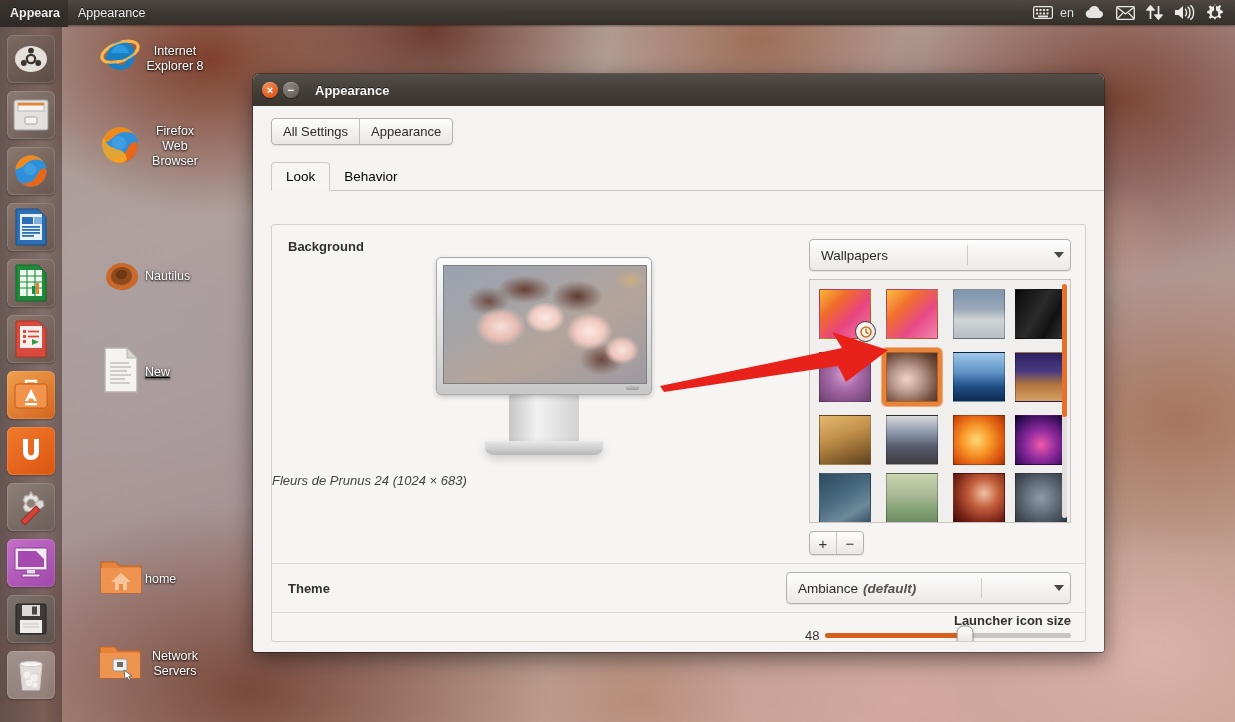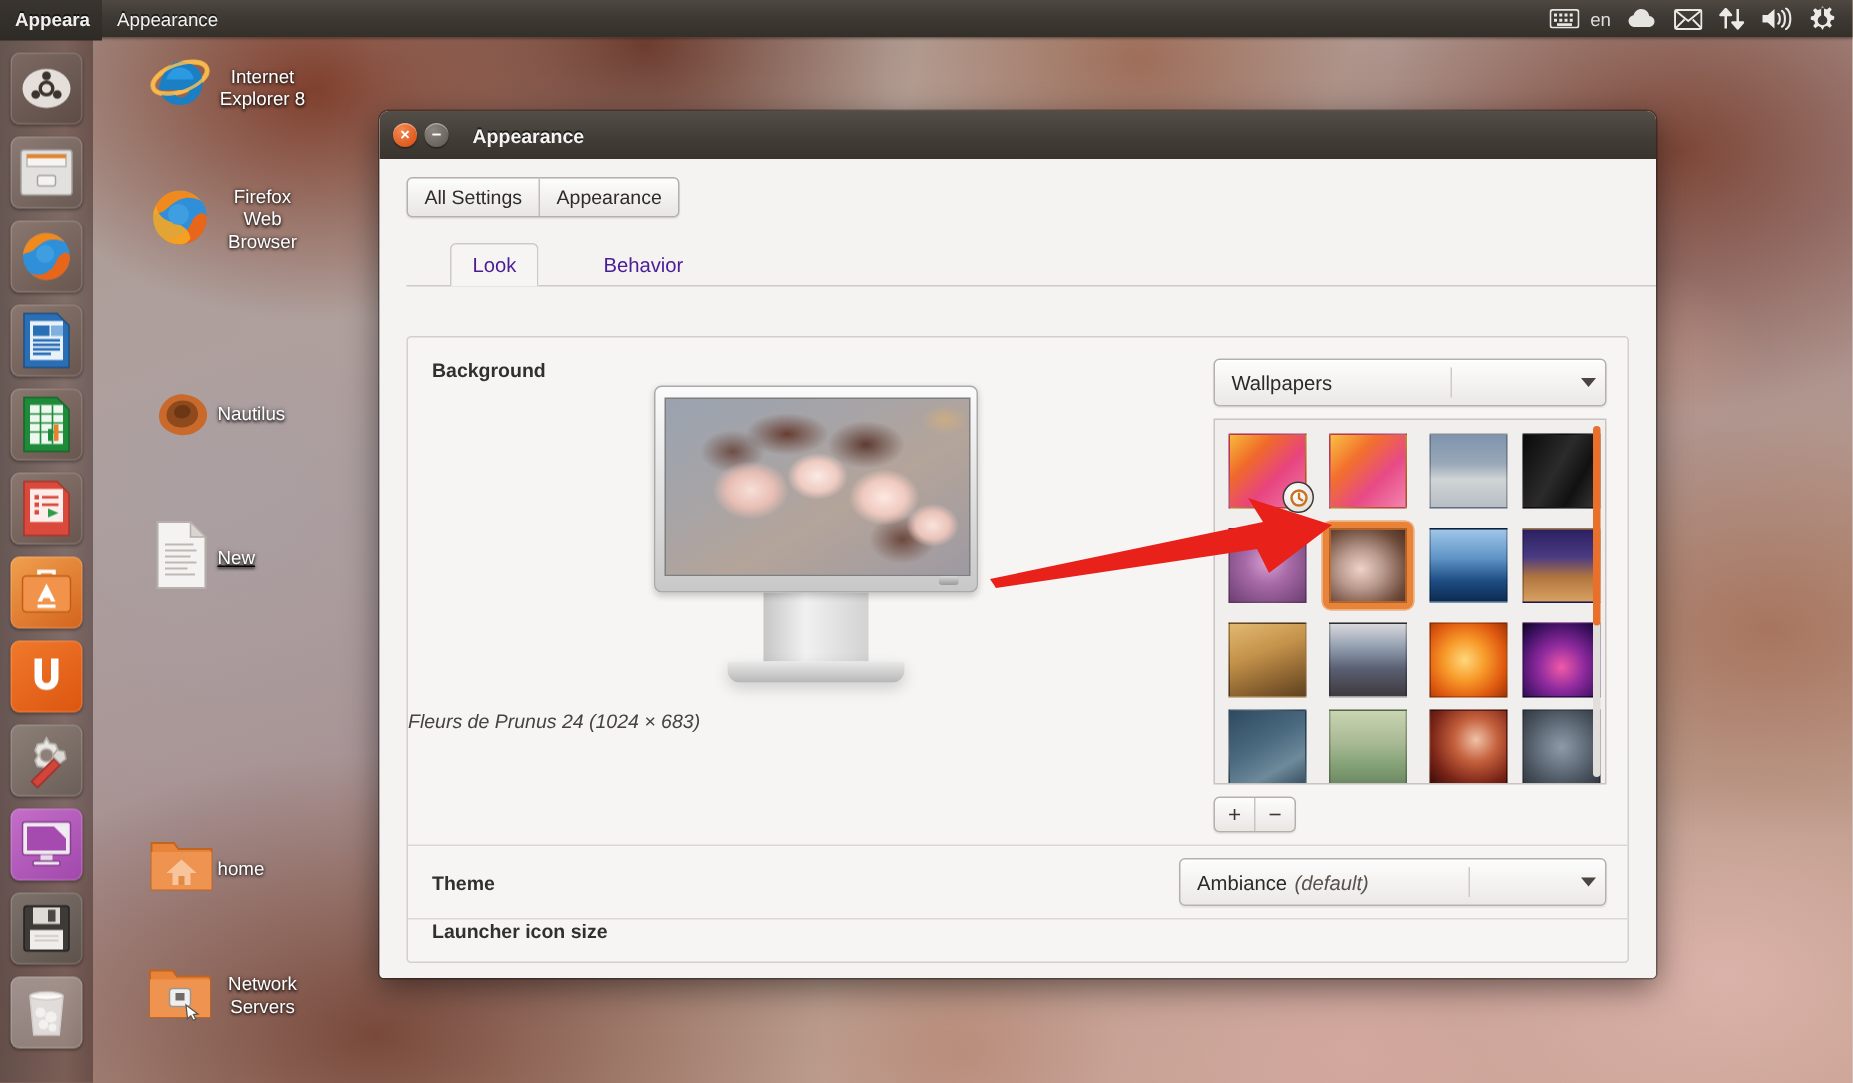--- a/index.html
+++ b/index.html
@@ -131,21 +131,21 @@
     background: linear-gradient(to bottom, #fdfdfd, #e8e6e3);
     box-shadow: 0 1px 1px rgba(0,0,0,.08);
   }
   #breadcrumb .crumb {
     padding: 5px 11px; font-size:13px; color:#2e2b28;
   }
   #breadcrumb .crumb + .crumb { border-left:1px solid #c3bdb8; }
 
   #tabs { margin: 17px 0 0 18px; display:flex; align-items:flex-end;
           border-bottom:1px solid #cdc9c4; position:relative; }
-  .tab { padding: 6px 14px 6px 14px; font-size:13.5px; color:#4c1d95; cursor:default;margin-left:29px;}
+  .tab { padding: 6px 14px 6px 14px; font-size:13.5px; color:#000000; cursor:default;}
   .tab.active {
     background:#f6f5f4;
     border:1px solid #cdc9c4; border-bottom-color:#f6f5f4;
     border-radius:4px 4px 0 0; margin-bottom:-1px;
   }
 
   #panelbox {
     position:absolute; left:18px; right:18px; top: 118px; bottom: 10px;
     background:#f6f5f4; border:1px solid #d3cfca; border-radius:3px;
     overflow:hidden;
@@ -231,23 +231,23 @@
     background: linear-gradient(to bottom,#fdfdfd,#e9e7e4);
     box-shadow: 0 1px 1px rgba(0,0,0,.08); }
   #addrem .b { width:26px; height:22px; display:flex; align-items:center; justify-content:center;
     font-size:15px; color:#3a3733; }
   #addrem .b + .b { border-left:1px solid #c9c4bf; }
 
   .divider { height:1px; background:#dcd8d4; }
 
   .opt-row { height:48px; display:flex; align-items:center; padding: 0 14px 0 16px; }
   .opt-row .combo { width:266px; margin-left:auto; }
-  .opt-row .combo .defaultword { font-style:italic; color:#56524e; margin-left:5px;}
-
-  #slider-row { height:48px; display:flex; align-items:flex-start; padding: 0 14px 0 16px; }
+  .opt-row .combo .defaultword { font-style:italic; color:#56524e; margin-left:5px;font-weight:bold;}
+
+  #slider-row { height:48px; display:flex; align-items:flex-end; padding: 0 14px 0 16px; flex-direction: column; }
   #slider-wrap { margin-left:auto; display:flex; align-items:center; width:266px; }
   #slider-val { font-size:13px; color:#3a3733; margin-right:6px; }
   #track { position:relative; flex:1; height:5px; border-radius:3px; background:#c9c5c1; }
   #fill { position:absolute; left:0; top:0; bottom:0; width:57%;
           background:#d4601c; border-radius:3px; }
   #knob { position:absolute; left:57%; top:50%; transform:translate(-50%,-50%);
           width:15px; height:19px; border-radius:7px;
           background: linear-gradient(to bottom,#ffffff,#e3e0dc);
           border:1px solid #9c9792; box-shadow:0 1px 2px rgba(0,0,0,.25); }
 
@@ -648,20 +648,28 @@
           <span class="defaultword">(default)</span>
           <span class="sep"></span>
           <span class="caret"></span>
         </div>
       </div>
 
       <div class="divider"></div>
 
       <div id="slider-row">
         <div class="section-label">Launcher icon size</div>
+        <div id="slider-wrap">
+          <div id="slider-val">48</div>
+          <div id="track">
+            <div id="fill" style="width: 57%;"></div>
+            <div id="knob" style="left: 57%;"></div>
+
+          </div>
+        </div>
       </div>
 
     </div>
   </div>
 </div>
 
 <svg id="arrow" viewBox="0 0 230 64">
   <path d="M0 58 L182 20 L172 4 L228 22 L186 54 L178 38 L4 64 Z" fill="#e8221a"></path>
 </svg>
 

